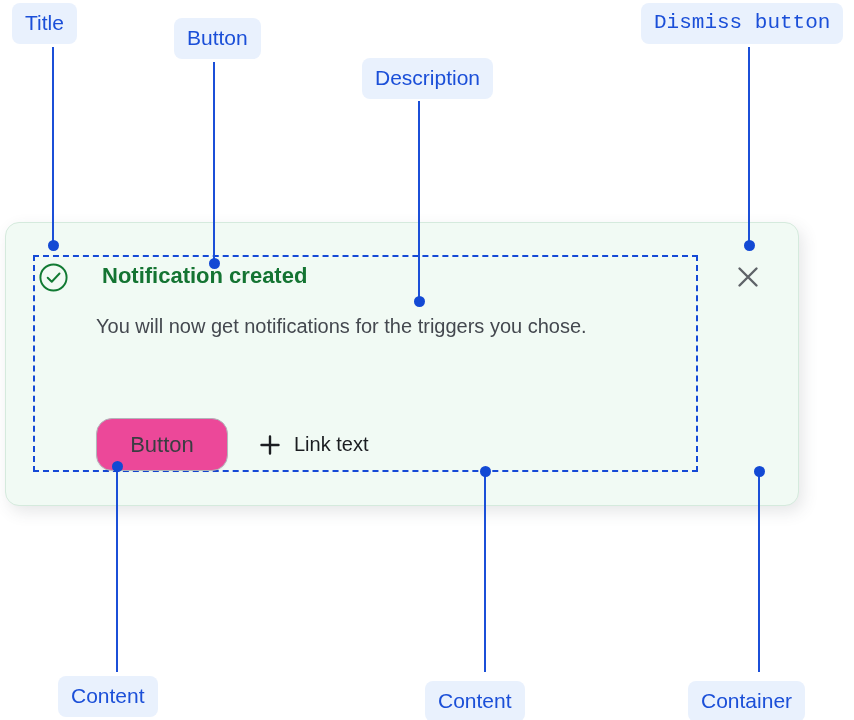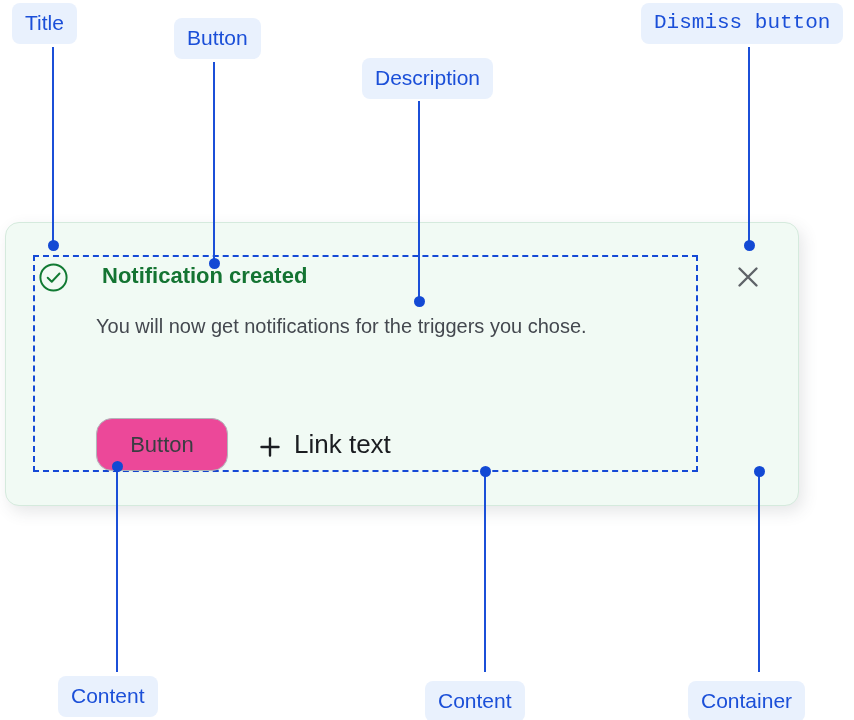--- a/index.html
+++ b/index.html
@@ -121,21 +121,21 @@
     font-size: 22px;
     color: #3a3d42;
     cursor: pointer;
     box-sizing: border-box;
     box-shadow: 0 1px 2px rgba(0,0,0,0.05);
   }
   .link {
     display: flex;
     align-items: center;
     gap: 13px;
-    font-size: 26px;
+    font-size: 20px;
     color: #1b1d21;
     cursor: pointer;
     white-space: nowrap;
   }
   .plus-icon {
     display: block;
     width: 22px;
     height: 22px;
   }
 

